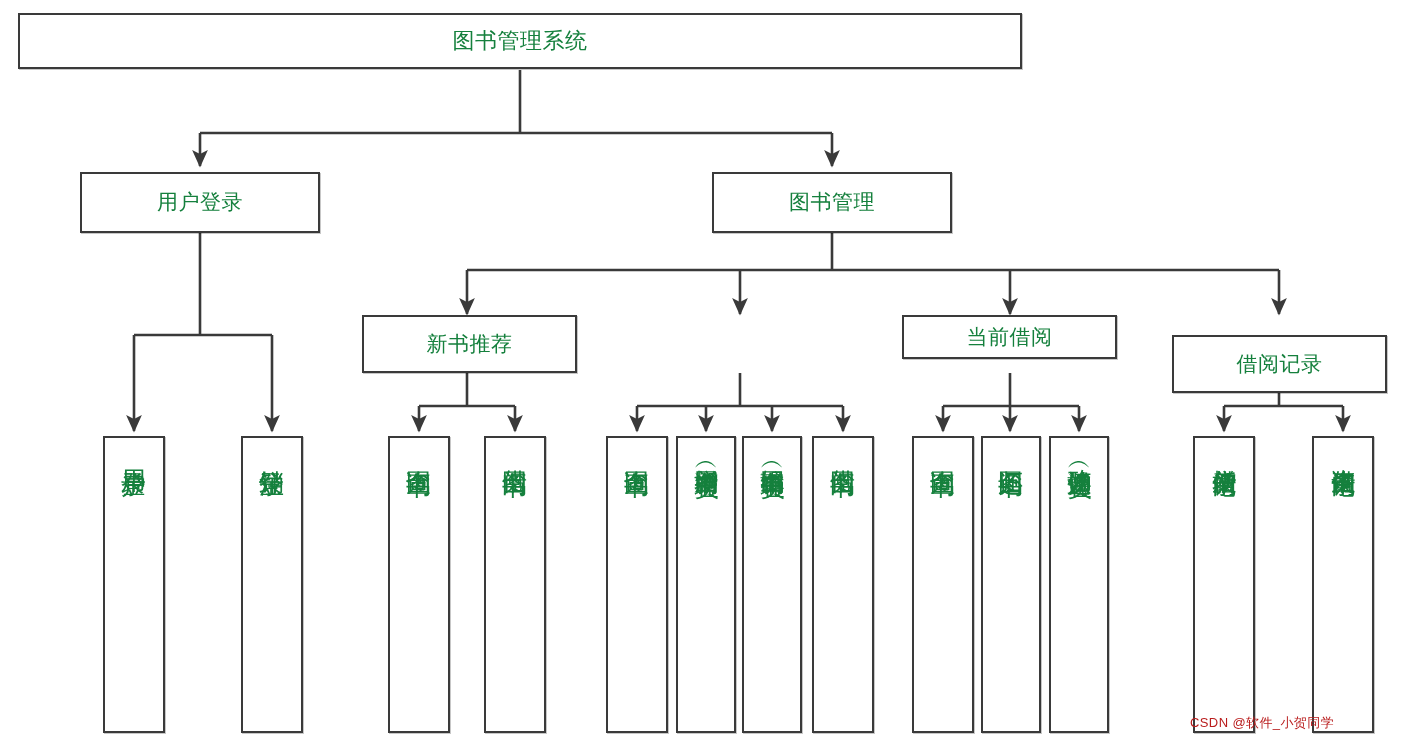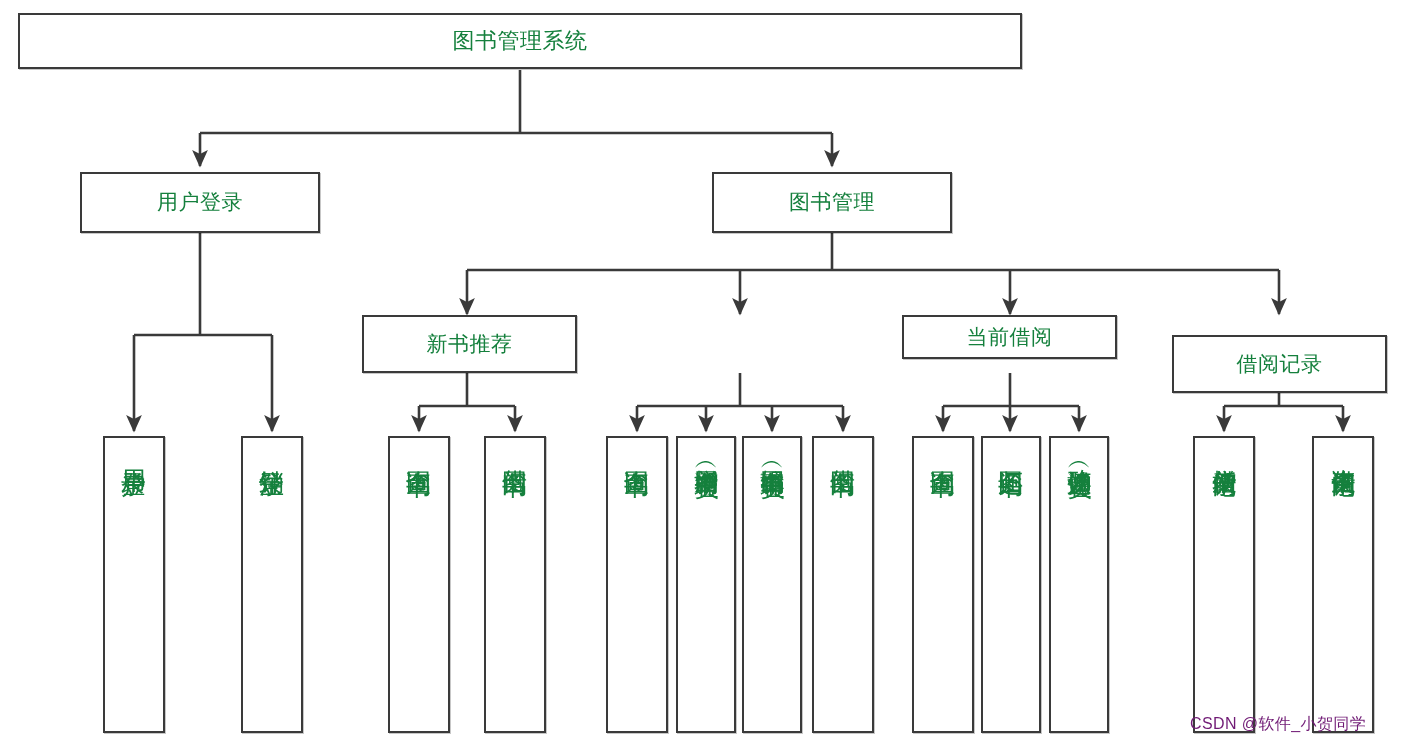--- a/index.html
+++ b/index.html
@@ -63,22 +63,22 @@
     font-size: 25px;
     line-height: 1.04;
     letter-spacing: 1px;
     white-space: nowrap;
   }
   .node.v.small .label {
     font-size: 24px;
   }
   .watermark {
     position: absolute;
-    color: #701a75;
-    font-size: 16px;
+    color: #b91c1c;
+    font-size: 13px;
     white-space: nowrap;
     letter-spacing: 0.4px;
   }
 </style>
 </head>
 <body>
 
 <div id="diagram-root">
 
   <svg id="edge-layer" viewBox="0 0 1405 747" width="1405" height="747" xmlns="http://www.w3.org/2000/svg">

